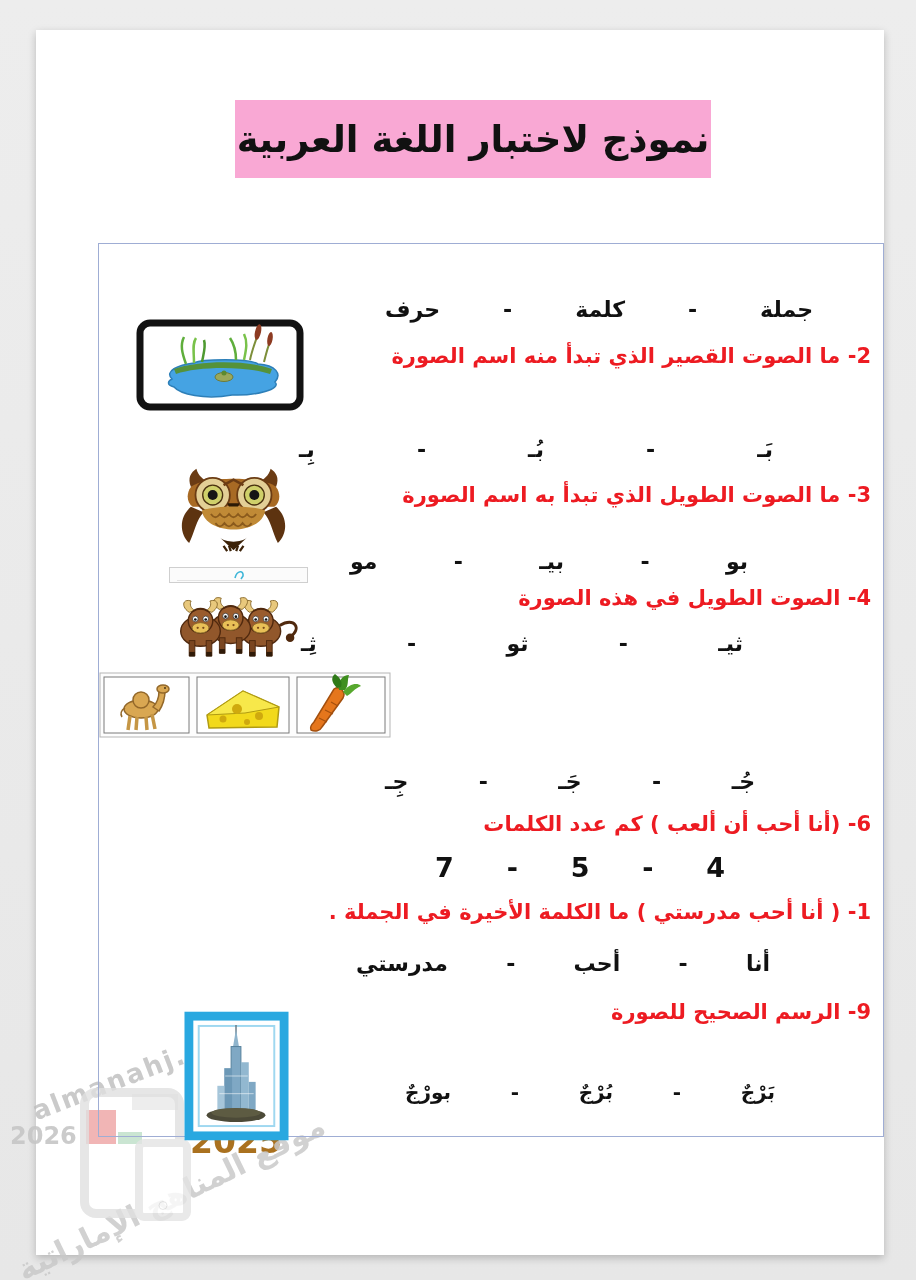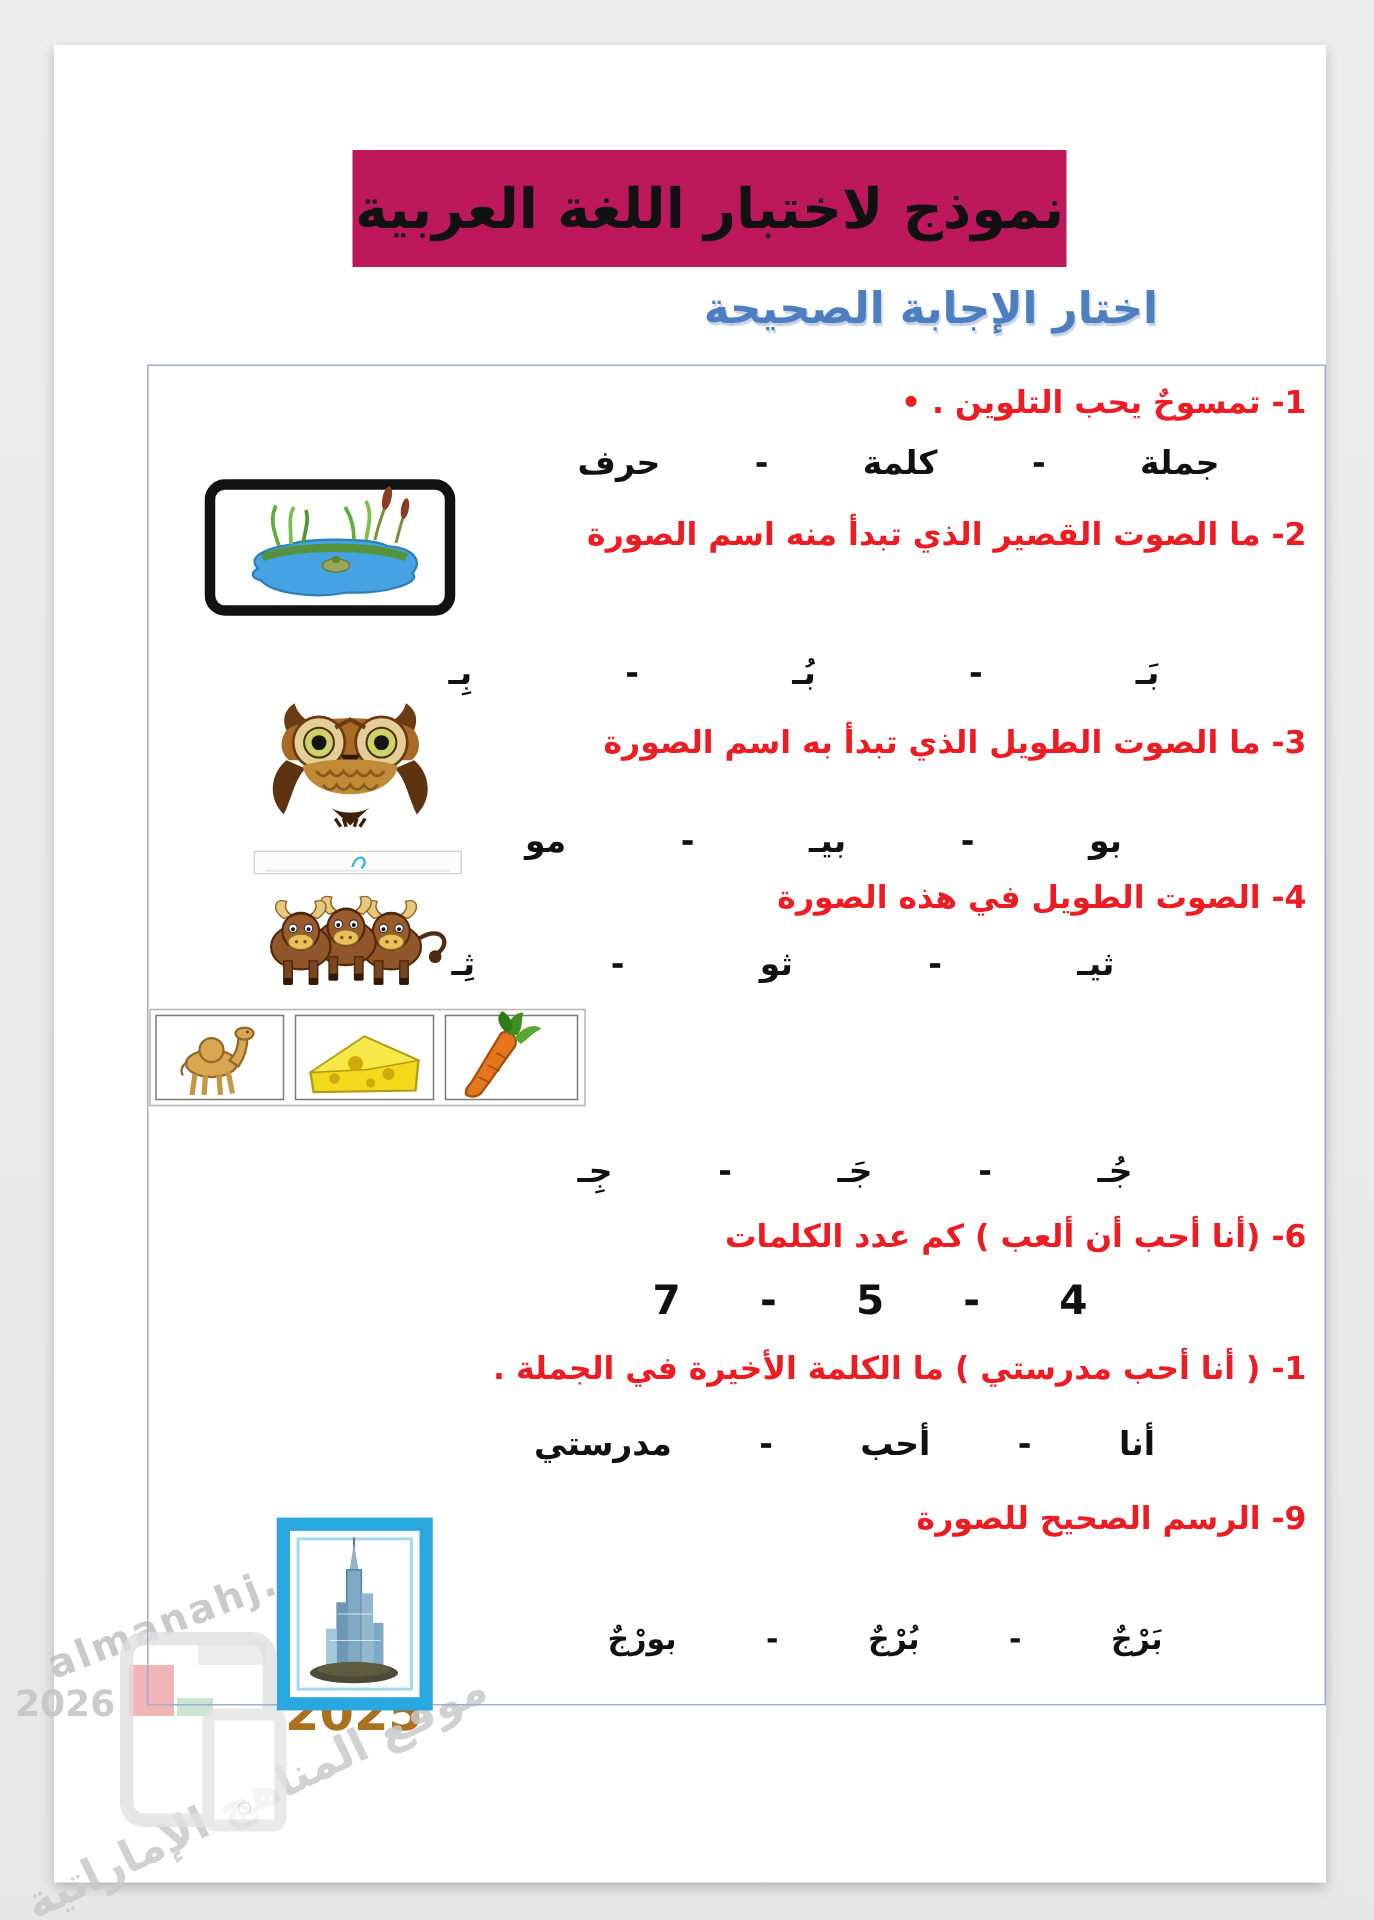--- a/index.html
+++ b/index.html
@@ -1,21 +1,21 @@
 <!DOCTYPE html>
 <html lang="ar"><head>
 <meta charset="utf-8">
 <style>
   html,body{margin:0;padding:0;}
   body{width:916px;height:1280px;overflow:hidden;background:#ebebeb;font-family:"DejaVu Sans",sans-serif;}
   .stage{position:relative;width:916px;height:1280px;background:linear-gradient(180deg,#ededed,#e7e7e7);}
   .page{position:absolute;left:36px;top:30px;width:848px;height:1225px;background:#ffffff;
         box-shadow:0 3px 8px rgba(0,0,0,.22);overflow:visible;}
   
-  .title-band{position:absolute;left:199px;top:70px;width:476px;height:78px;background:#be185d;
+  .title-band{position:absolute;left:199px;top:70px;width:476px;height:78px;background:#f9a8d4;
         display:flex;align-items:center;justify-content:center;direction:rtl;
         font-weight:bold;font-size:37px;color:#111;white-space:nowrap;z-index:2;}
   .subtitle{position:absolute;right:112px;top:158px;direction:rtl;font-weight:bold;font-size:29px;
         color:#4d7ebf;text-shadow:1px 2px 1px rgba(120,150,190,.45);white-space:nowrap;z-index:2;}
   
   .qbox{position:absolute;left:62px;top:213px;width:784px;height:892px;border:1.5px solid #9fadd4;
         background:transparent;z-index:2;}
   .q{position:absolute;right:12px;direction:rtl;font-weight:bold;font-size:21px;color:#ed1b22;
         white-space:nowrap;line-height:32px;}
   .opts{position:absolute;display:flex;justify-content:space-between;align-items:baseline;direction:rtl;
@@ -59,25 +59,23 @@
     <div class="wm-bar"></div>
     <div class="wm-flag-red"></div>
     <div class="wm-flag-green"></div>
     <div class="wm-logo">
       <div class="phone">
         <div class="dot"></div>
       </div>
     </div>
 
     <div class="title-band">نموذج لاختبار اللغة العربية</div>
-    <div class="subtitle">اختار الإجابة الصحيحة</div>
 
     <div class="qbox">
 
-      <div class="q" style="top:8px">1- تمسوحٌ يحب التلوين . •</div>
       <div class="opts" style="top:46px;right:70px;width:428px">
         <span class="opt">جملة</span>
         <span class="dash">-</span>
         <span class="opt">كلمة</span>
         <span class="dash">-</span>
         <span class="opt">حرف</span>
       </div>
 
       <div class="img" style="left:37px;top:75px">
         <svg width="168" height="92" viewBox="0 0 168 92">

